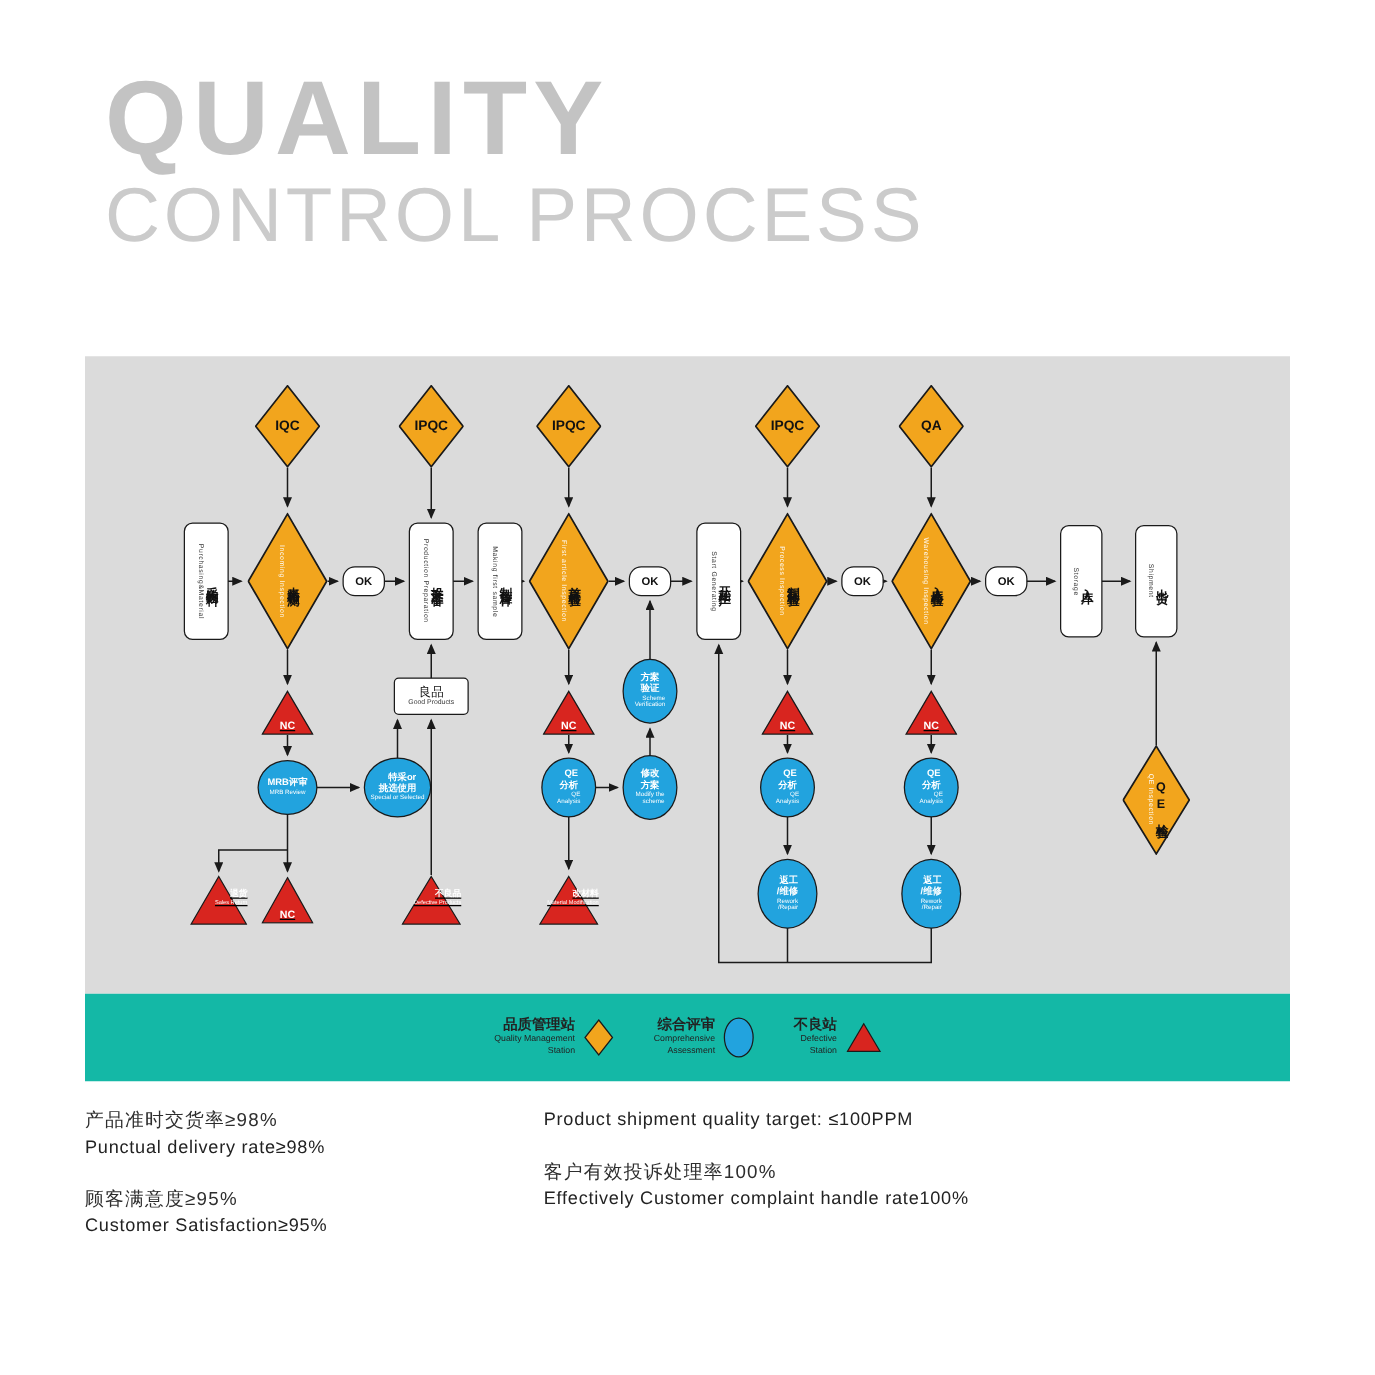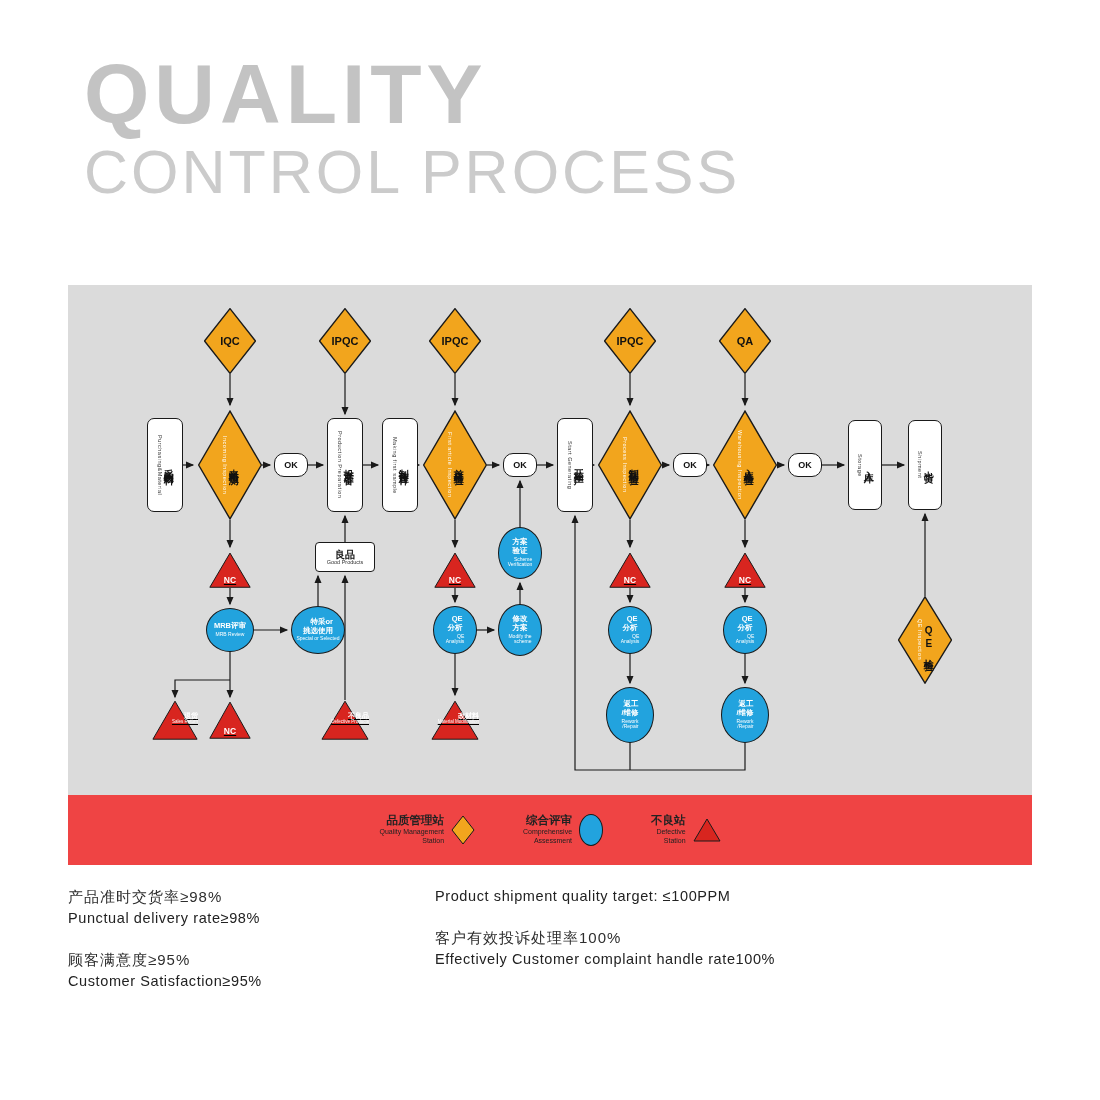--- a/index.html
+++ b/index.html
@@ -30,25 +30,25 @@
   .vzh{writing-mode:vertical-rl;text-orientation:upright;font-size:10px;font-weight:700;color:#111;letter-spacing:2px;line-height:1;}
   .ven{writing-mode:vertical-rl;font-size:5.5px;color:#fff;letter-spacing:.5px;line-height:1;}
   .ven-dark{writing-mode:vertical-rl;font-size:5.5px;color:#333;letter-spacing:.5px;line-height:1;}
   .dlab{font-size:11px;font-weight:700;color:#111;}
   .ncl{font-size:8.5px;font-weight:700;color:#fff;}
   .tri-content{align-items:flex-end;justify-content:center;padding-bottom:3px;box-sizing:border-box;text-decoration:underline;}
   .tzh{font-size:7px;font-weight:700;color:#fff;line-height:1.1;}
   .ten{font-size:4.5px;color:#fff;line-height:1;white-space:pre-line;}
   .ozh{font-size:7.5px;font-weight:700;white-space:pre-line;line-height:1.15;}
   .oen{font-size:5px;white-space:pre-line;line-height:1.1;margin-top:1px;}
-  .gzh{font-size:10px;font-weight:700;color:#111;line-height:1.1;}
+  .gzh{font-size:10px;font-weight:400;color:#111;line-height:1.1;}
   .gen{font-size:5.5px;color:#333;line-height:1;}
 
   
-  .legendbar{position:absolute;left:68px;top:795px;width:964px;height:70px;background:#ef4444;display:flex;align-items:center;justify-content:center;gap:48px;}
+  .legendbar{position:absolute;left:68px;top:795px;width:964px;height:70px;background:#14b8a6;display:flex;align-items:center;justify-content:center;gap:32px;}
   .legend-item{display:flex;align-items:center;gap:7px;}
   .legend-text{text-align:right;}
   .lzh{font-size:11.5px;font-weight:700;color:#222;line-height:1.2;}
   .len{font-size:7px;color:#222;line-height:1.25;white-space:pre-line;}
   .legend-oval{width:22px;height:30px;background:#22a3de;border:1px solid #1a1a1a;border-radius:50%;}
 
   
   .stats{position:absolute;left:68px;top:886px;width:964px;display:flex;justify-content:flex-end;}
   .stats-col{width:367px;flex:none;}
   .stats-col.rightcol{flex:1;}

